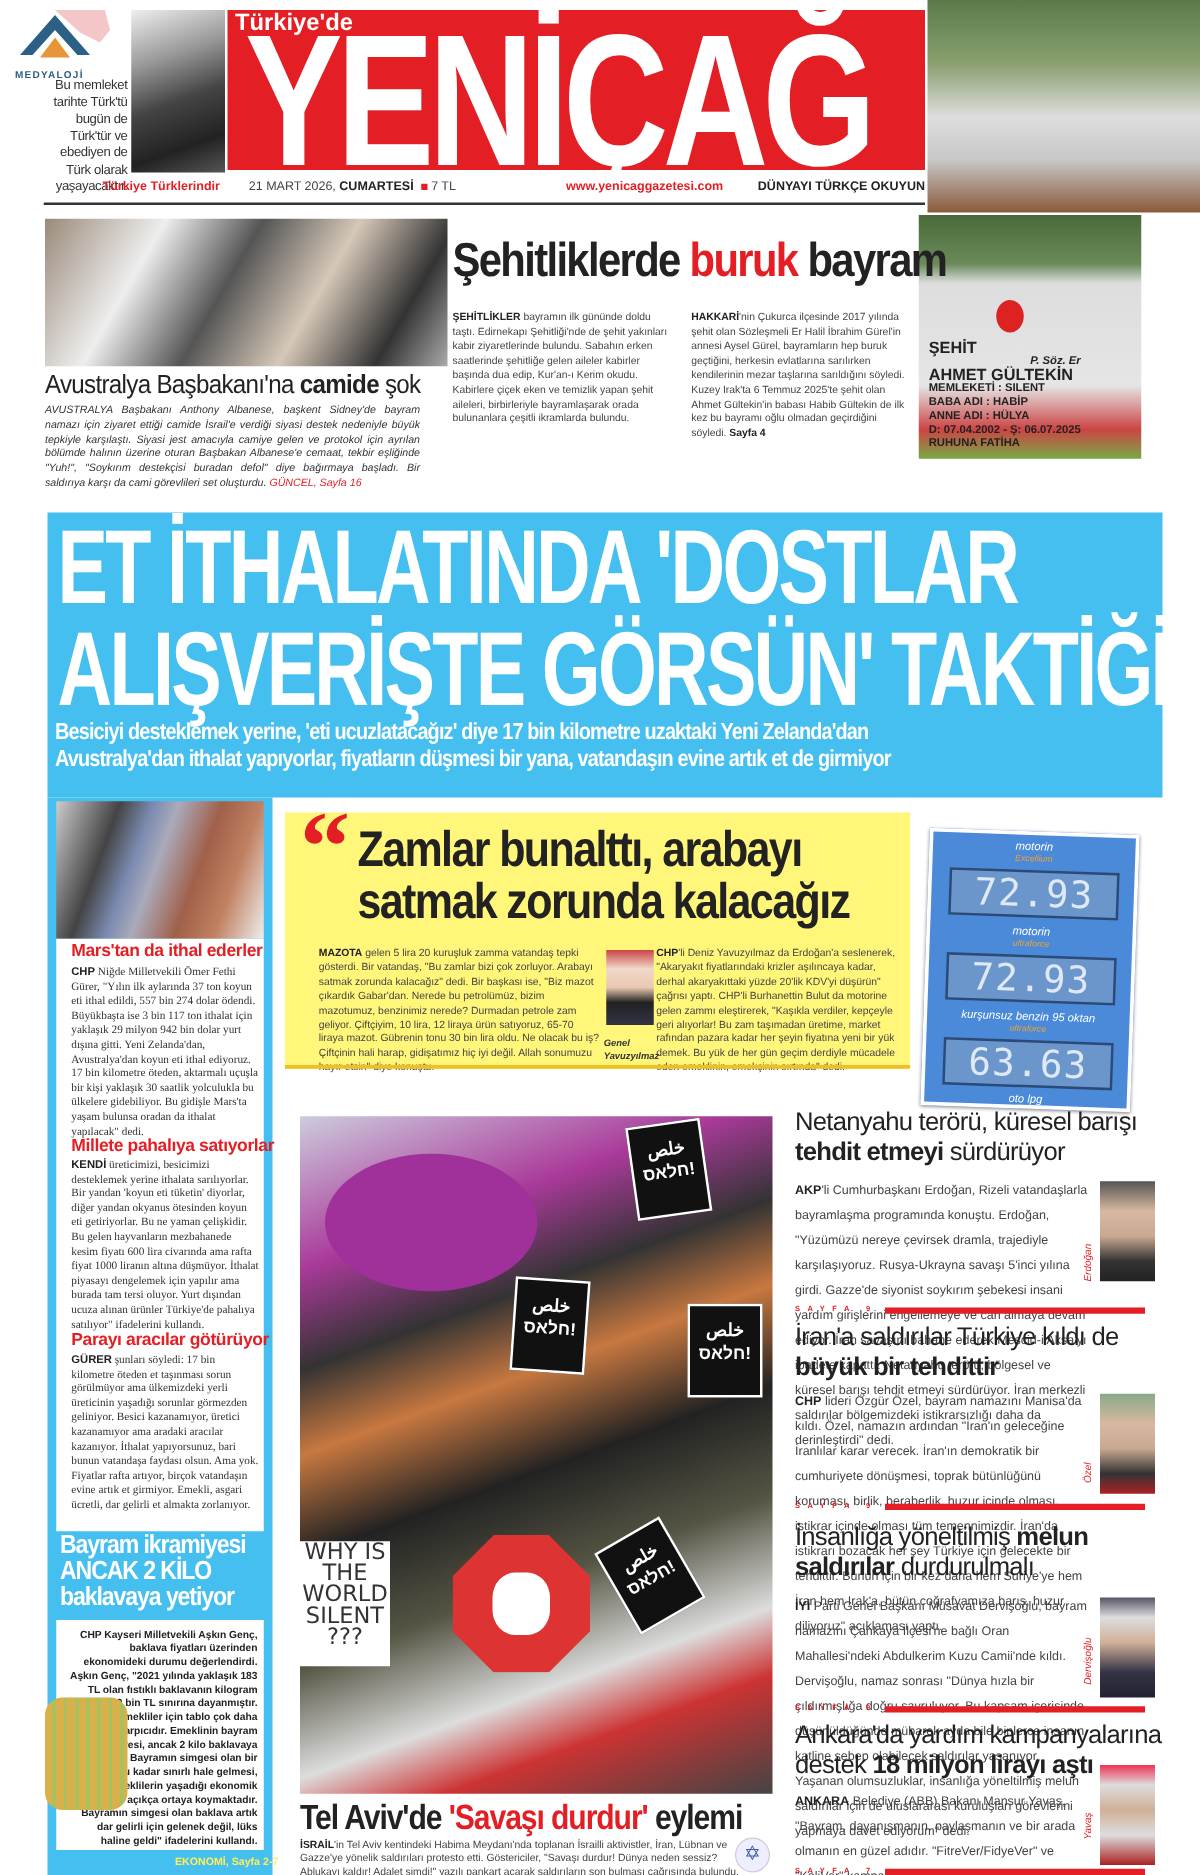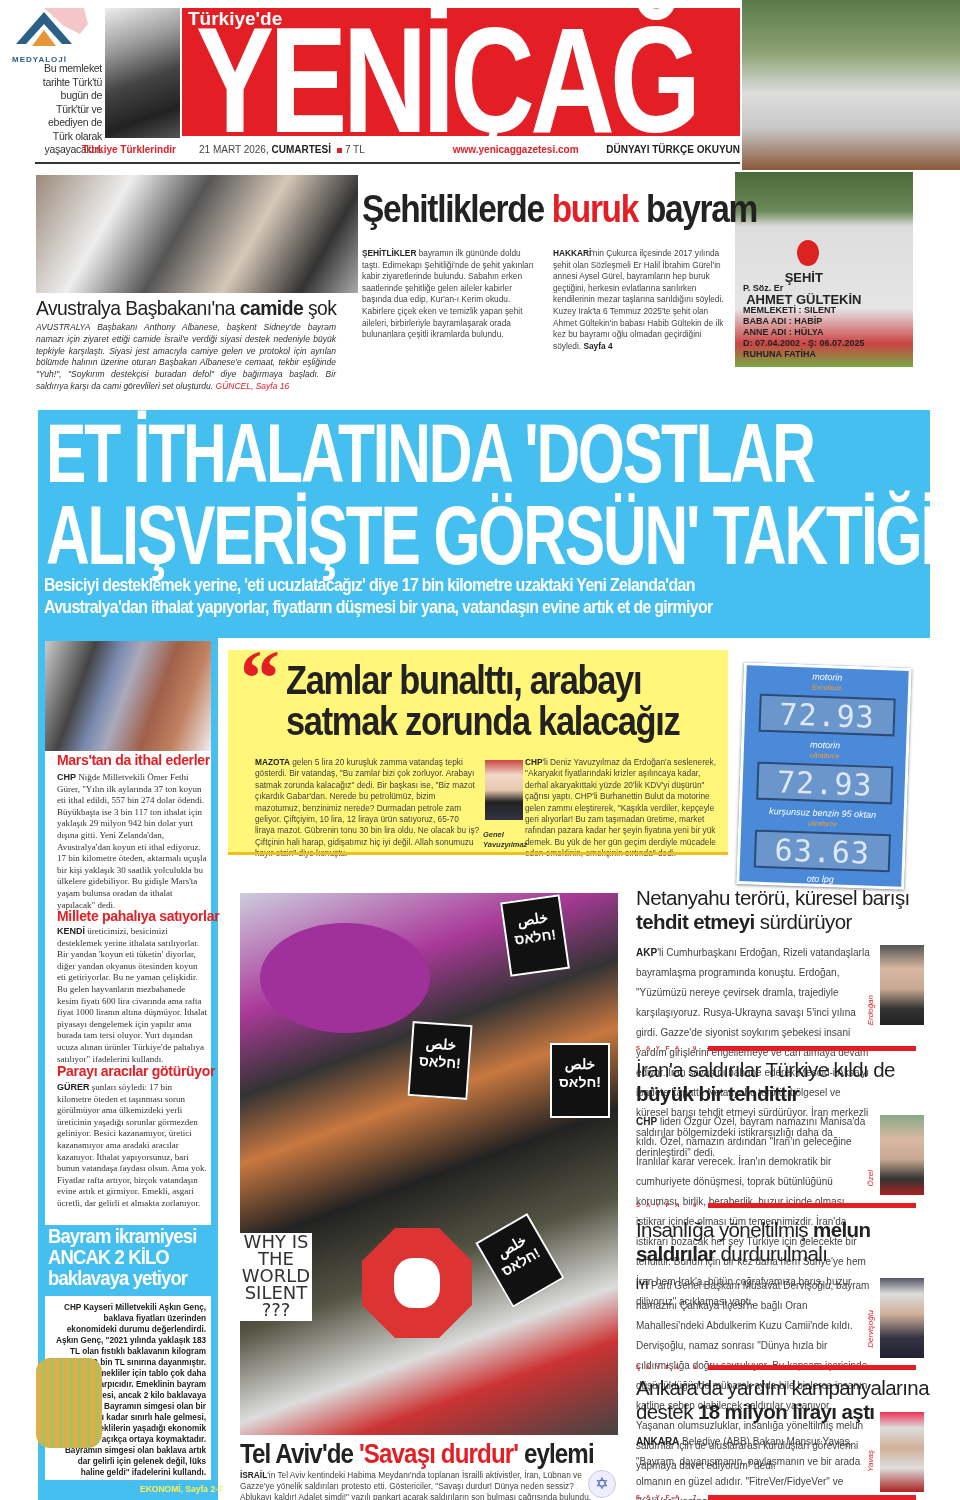--- a/index.html
+++ b/index.html
@@ -16,21 +16,21 @@
 .mast-line .slogan{color:#e31e24;font-weight:bold;margin-left:47px;width:117px}
 .mast-line .date{color:#444}
 .mast-line .date b{color:#222}
 .mast-line .dot{display:inline-block;width:5px;height:5px;background:#e31e24;margin:0 3px 0 6px}
 .mast-line .url{color:#e31e24;font-weight:bold;margin-left:88px}
 .mast-line .motto{font-weight:bold;margin-left:auto;color:#222}
 .rule{left:35px;top:162px;width:705px;height:1.5px;background:#333}
 .photo-grave-top{left:742px;top:0;width:218px;height:170px;background:linear-gradient(180deg,#5a7a4a 0%,#8aa070 30%,#ddd 55%,#c8c8c8 75%,#8a5a3a 100%)}
 .photo-grave-bottom{left:735px;top:172px;width:178px;height:195px;background:linear-gradient(180deg,#4a6a3a 0%,#6a8a5a 20%,#ddd 28%,#e5e5e5 70%,#c44 88%,#7a4 100%)}
 .grave-text{position:absolute;left:8px;top:100px;font-size:9px;font-weight:bold;color:#222;line-height:11px}
-.grave-text .n{font-size:13px;text-align:center}
+.grave-text .n{font-size:13px;}
 .grave-crescent{position:absolute;left:62px;top:68px;width:22px;height:26px;border-radius:50%;background:#d22}
 
 .photo-mosque{left:36px;top:175px;width:322px;height:118px;background:linear-gradient(120deg,#9a8a7a 0%,#eee 25%,#555 45%,#d6c8b8 65%,#333 85%,#aaa 100%)}
 .albanese-head{left:36px;top:296px;width:330px;font-size:21px;letter-spacing:-0.6px;color:#222;white-space:nowrap;transform:scaleX(0.92);transform-origin:left}
 .albanese-head b{font-weight:bold}
 .albanese-body{left:36px;top:322px;width:300px;font-size:8.5px;line-height:11.8px;font-style:italic;font-weight:normal;color:#333;text-align:justify}
 .red{color:#e31e24}
 
 .sehit-head{left:362px;top:188px;width:370px;font-size:38px;font-weight:bold;letter-spacing:-1.5px;color:#222;white-space:nowrap;transform:scaleX(0.88);transform-origin:left}
 .sehit-col{top:248px;width:172px;font-size:8.3px;line-height:11.6px;color:#444}
@@ -59,21 +59,21 @@
 .fuel-col1 b,.fuel-col2 b{color:#222}
 .deniz-photo{left:485px;top:760px;width:38px;height:60px;background:linear-gradient(180deg,#c44 0%,#f0d8c8 25%,#e8c8b0 50%,#222 70%,#334 100%)}
 .deniz-cap{left:483px;top:830px;font-size:7.5px;font-weight:bold;font-style:italic;color:#333;line-height:10px}
 .fuel-col2{left:525px;top:757px;width:200px;font-size:8.3px;line-height:11.4px;color:#444}
 .pump{left:740px;top:665px;width:168px;height:222px;background:#4a8ad8;border:3px solid #fff;box-shadow:0 1px 3px #888;transform:rotate(2deg)}
 .pump-label{position:absolute;left:0;width:100%;text-align:center;font-size:9px;font-style:italic;color:#fff}
 .pump-label.o{color:#f4a030;font-size:7px}
 .pump-disp{position:absolute;left:14px;width:136px;height:38px;background:#6a96cc;border:2px solid #2a4a7a;color:#dfe8f5;font-family:"DejaVu Sans Mono",monospace;font-size:30px;text-align:center;line-height:36px;letter-spacing:1px}
 
 .protest{left:240px;top:893px;width:378px;height:542px;background:linear-gradient(160deg,#ccd 0%,#aa3a9a 18%,#333 30%,#c87840 40%,#222 52%,#554 65%,#ddd 78%,#c33 86%,#444 100%)}
-.sign-why{position:absolute;left:0;top:340px;width:72px;height:88px;background:#fff;font-size:18px;line-height:17px;text-align:center;color:#333;font-family:"DejaVu Sans",sans-serif}
+.sign-why{position:absolute;left:0;top:340px;width:72px;height:100px;background:#fff;font-size:18px;line-height:17px;text-align:center;color:#333;font-family:"DejaVu Sans",sans-serif}
 .sign-hand{position:absolute;left:122px;top:335px;width:110px;height:110px;background:#d33;clip-path:polygon(30% 0,70% 0,100% 30%,100% 70%,70% 100%,30% 100%,0 70%,0 30%)}
 .sign-hand-palm{position:absolute;left:32px;top:30px;width:46px;height:50px;background:#fff;border-radius:40%}
 .sign-black{position:absolute;width:60px;height:75px;background:#111;border:2px solid #fff;color:#fff;font-weight:bold;font-size:14px;text-align:center;line-height:18px;padding-top:10px}
 .sign-purple{position:absolute;left:20px;top:30px;width:170px;height:110px;border-radius:50%;background:#a0309a}
 .telaviv-head{left:240px;top:1438px;width:390px;font-weight:bold;font-size:28px;letter-spacing:-1px;color:#222;white-space:nowrap;transform:scaleX(0.86);transform-origin:left top}
 .telaviv-body{left:240px;top:1470px;width:360px;font-size:8.3px;line-height:11px;color:#444}
 .telaviv-body b{color:#222}
 .israel-flag{left:588px;top:1470px;width:28px;height:28px;border-radius:50%;background:#eef;border:1px solid #ccd;color:#3b5bb5;font-size:16px;text-align:center;line-height:26px}
 
 .rs-head{font-size:20.5px;line-height:24px;letter-spacing:-0.6px;color:#222;width:300px}
@@ -107,21 +107,21 @@
   <span class="url">www.yenicaggazetesi.com</span>
   <span class="motto">DÜNYAYI TÜRKÇE OKUYUN</span>
 </div>
 <div class="abs rule"></div>
 
 <div class="abs photo-grave-top"></div>
 <div class="abs photo-grave-bottom">
   <div class="grave-crescent"></div>
   <div class="grave-text">
     <div class="n">ŞEHİT</div>
-    <div style="text-align:left;">P. Söz. Er</div>
+    <div style="text-align:right;font-style:italic">P. Söz. Er</div>
     <div class="n">AHMET GÜLTEKİN</div>
     <div>MEMLEKETİ : SILENT</div>
     <div>BABA ADI : HABİP</div>
     <div>ANNE ADI : HÜLYA</div>
     <div>D: 07.04.2002 - Ş: 06.07.2025</div>
     <div>RUHUNA FATİHA</div>
   </div>
 </div>
 
 <div class="abs photo-mosque"></div>

